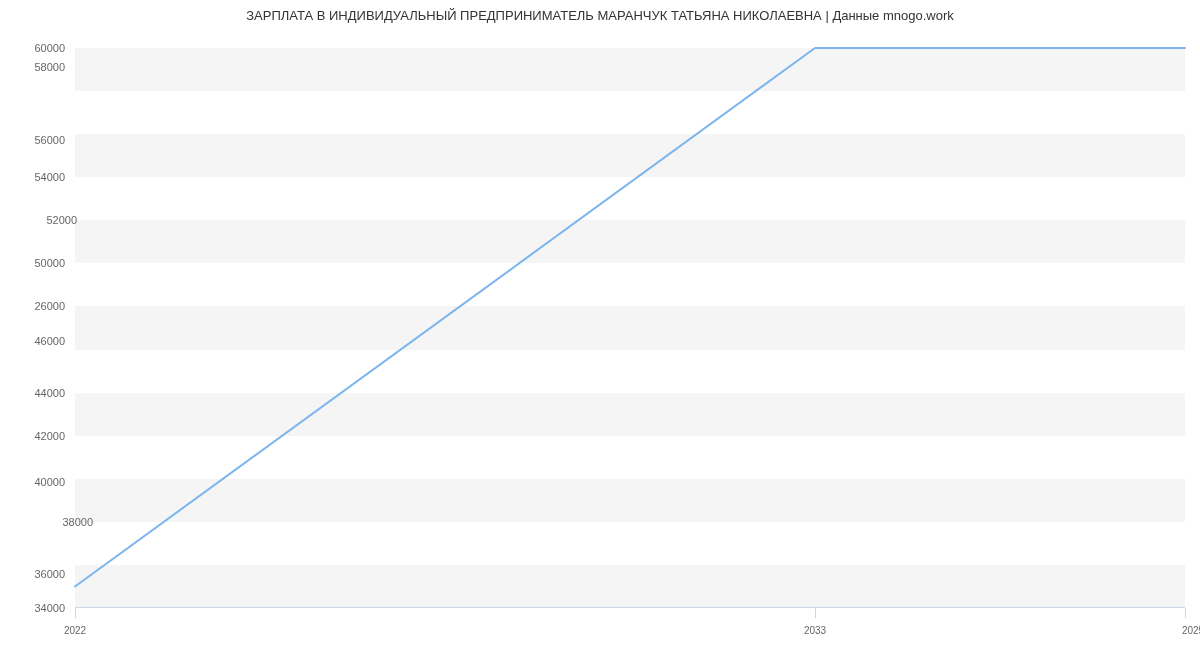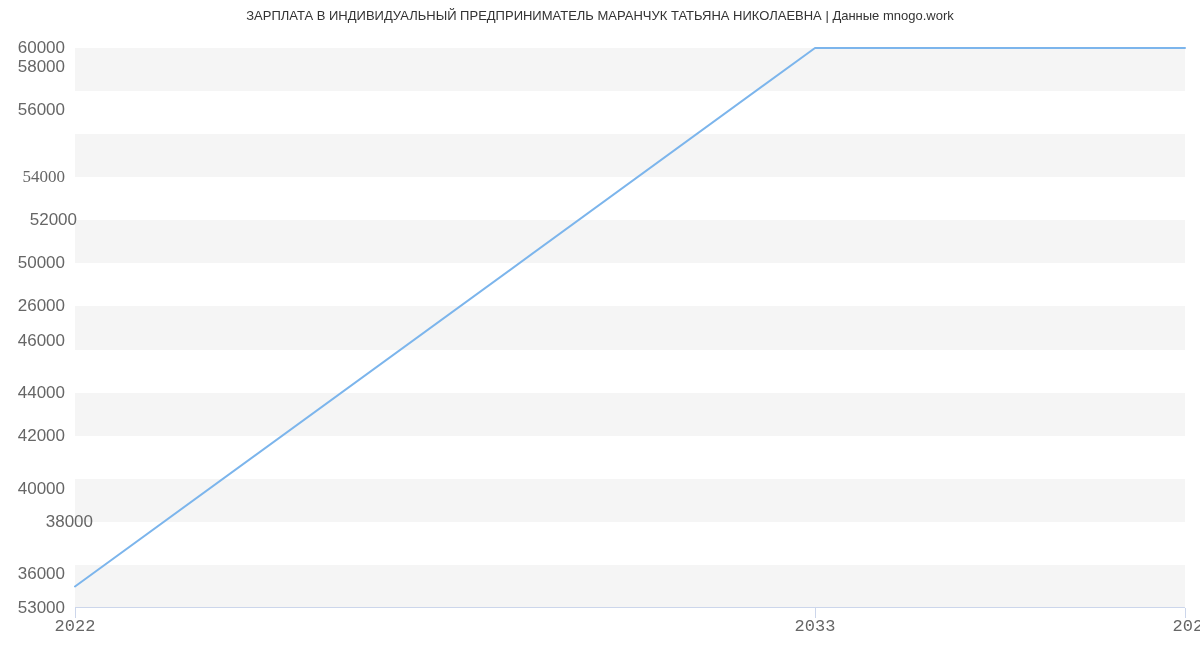--- a/index.html
+++ b/index.html
@@ -53,30 +53,29 @@
     width: 1px;
     height: 10px;
     background: #ccd6eb;
     bottom: -10px;
   }
   .x-tick-label {
     position: absolute;
     bottom: -28px;
     transform: translateX(-50%);
     color: #666666;
-    font-size: 17px;
+    font-size: 10px;
     white-space: nowrap;
-    font-family: Liberation Mono, monospace;
   }
   .y-tick-label {
     position: absolute;
     left: -10px;
     transform: translate(-100%, 50%);
     color: #666666;
-    font-size: 17px;
+    font-size: 11px;
     white-space: nowrap;
   }
   svg.line-layer {
     position: absolute;
     left: 0;
     top: 0;
     width: 100%;
     height: 100%;
     overflow: visible;
   }
@@ -92,32 +91,32 @@
       <div class="plot-band" style="top: 86.1538px; height: 43.0769px;"></div>
       <div class="plot-band" style="top: 172.308px; height: 43.0769px;"></div>
       <div class="plot-band" style="top: 258.462px; height: 43.0769px;"></div>
       <div class="plot-band" style="top: 344.615px; height: 43.0769px;"></div>
       <div class="plot-band" style="top: 430.769px; height: 43.0769px;"></div>
       <div class="plot-band" style="top: 516.923px; height: 43.0769px;"></div>
     <div class="x-axis-line"></div>
     <svg class="line-layer" id="line-layer" viewBox="0 0 1110 560" preserveAspectRatio="none">
         <path d="M0 538.4615384615385 L740 0 L1110 0" fill="none" stroke="#7cb5ec" stroke-width="2" stroke-linejoin="round" stroke-linecap="round"></path>
       </svg>
-  <div class="y-tick-label" style="bottom: 0px;">53000</div>
+  <div class="y-tick-label" style="bottom: 0px;">34000</div>
       <div class="y-tick-label" style="bottom: 34px;">36000</div>
       <div class="y-tick-label" style="bottom: 86.1538px; margin-left: 28px;">38000</div>
-      <div class="y-tick-label" style="bottom: 119px;">40000</div>
+      <div class="y-tick-label" style="bottom: 126px;">40000</div>
       <div class="y-tick-label" style="bottom: 172.308px;">42000</div>
       <div class="y-tick-label" style="bottom: 215.385px;">44000</div>
       <div class="y-tick-label" style="bottom: 267px;">46000</div>
       <div class="y-tick-label" style="bottom: 301.538px;">26000</div>
       <div class="y-tick-label" style="bottom: 344.615px;">50000</div>
       <div class="y-tick-label" style="bottom: 387.692px; margin-left: 12px;">52000</div>
-      <div class="y-tick-label" style="bottom: 430.769px; font-family: Liberation Serif, serif;">54000</div>
-      <div class="y-tick-label" style="bottom: 498px;">56000</div>
+      <div class="y-tick-label" style="bottom: 430.769px;">54000</div>
+      <div class="y-tick-label" style="bottom: 468px;">56000</div>
       <div class="y-tick-label" style="bottom: 541px; margin-top: 7px;">58000</div>
       <div class="y-tick-label" style="bottom: 560px;">60000</div>
       <div class="x-tick" style="left: 0px;"></div>
       <div class="x-tick-label" style="left: 0px;">2022</div>
       <div class="x-tick" style="left: 740px;"></div>
       <div class="x-tick-label" style="left: 740px;">2033</div>
       <div class="x-tick" style="left: 1110px;"></div>
       <div class="x-tick-label" style="left: 1110px; margin-left: 8px;">2025</div>
     </div>
 </div>

